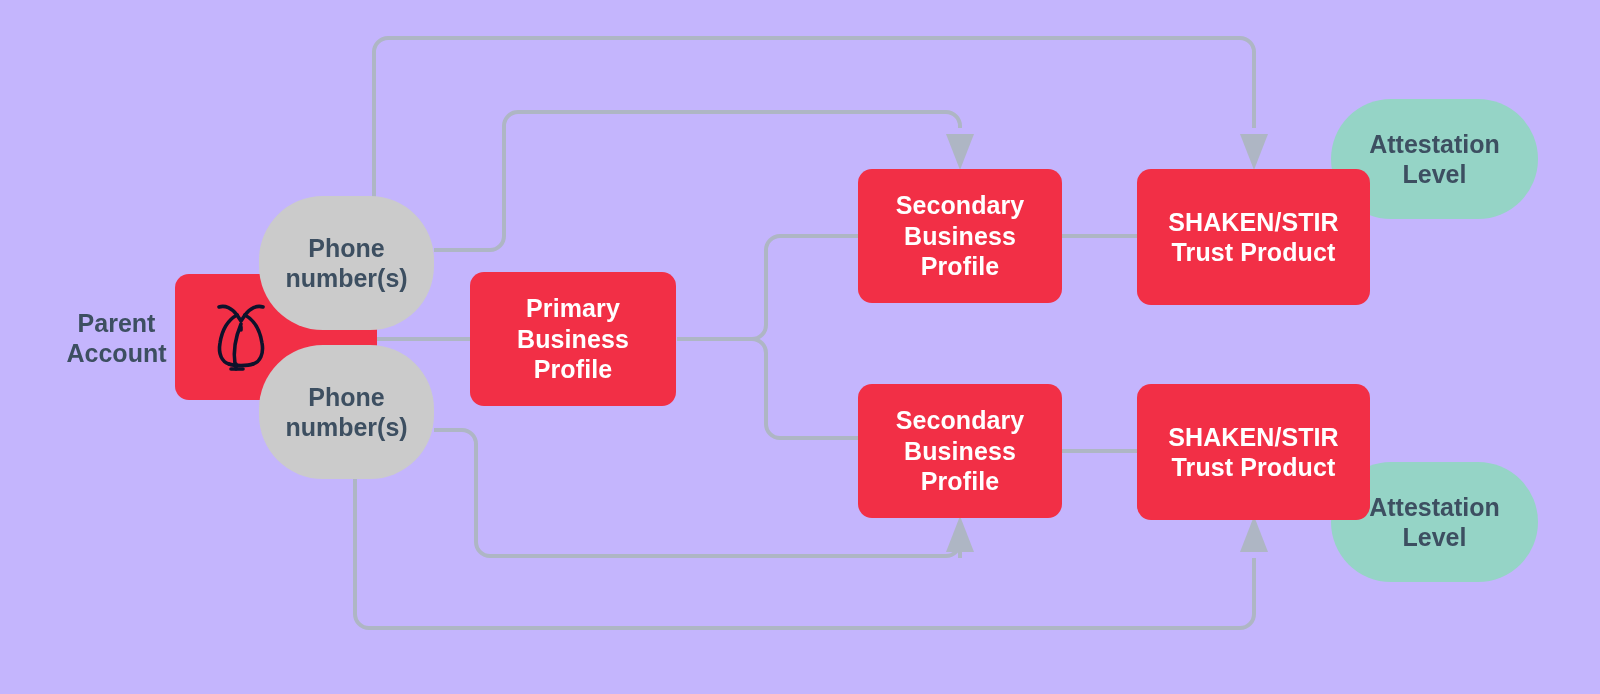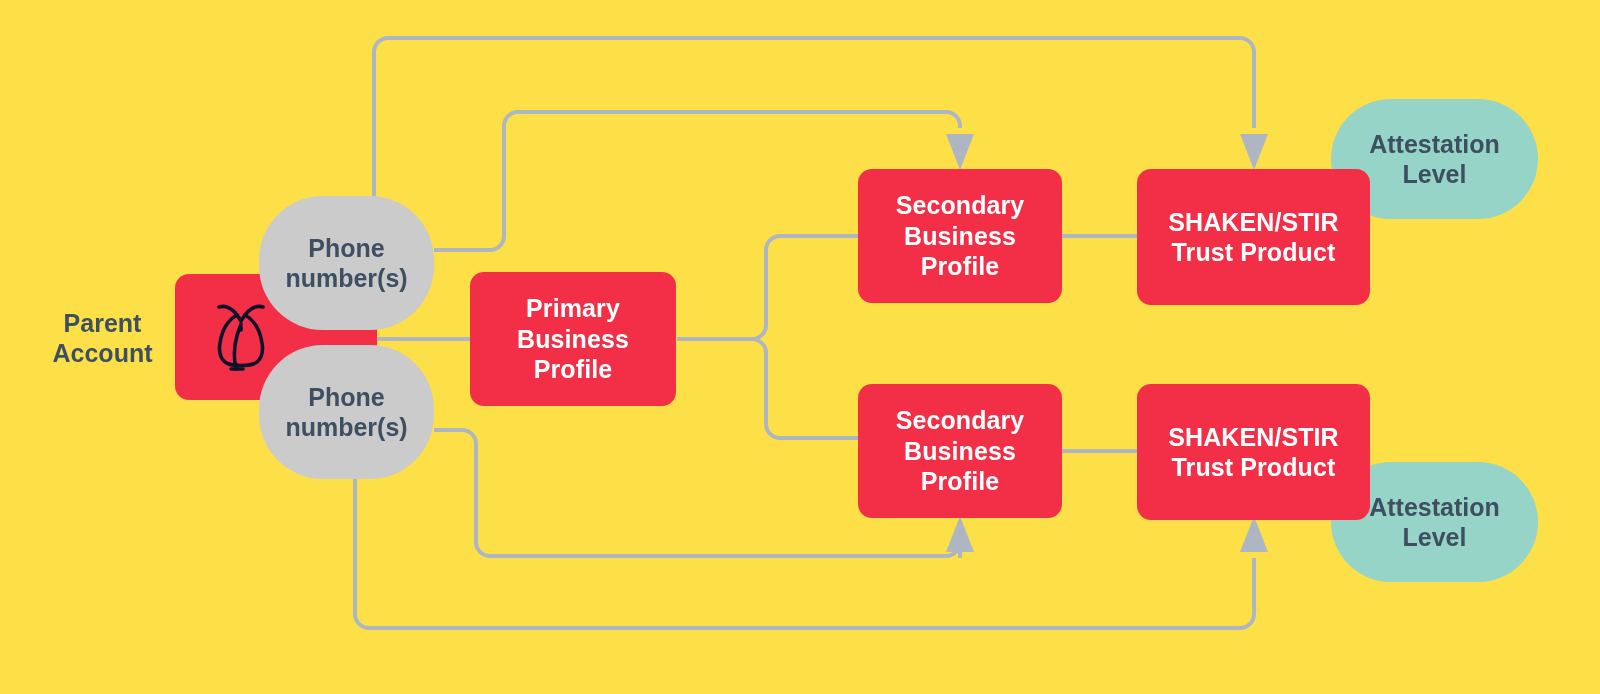--- a/index.html
+++ b/index.html
@@ -8,21 +8,21 @@
     padding: 0;
     background: #ffffff;
   }
   body {
     font-family: "Liberation Sans", "DejaVu Sans", sans-serif;
   }
   #stage {
     position: relative;
     width: 1600px;
     height: 694px;
-    background: #fde047;
+    background: #c4b5fd;
     overflow: hidden;
   }
   #wires {
     position: absolute;
     left: 0;
     top: 0;
     width: 1600px;
     height: 694px;
   }
   .node {
@@ -177,18 +177,18 @@
   <div class="node red-box layer-box" style="left:1137px; top:169px; width:233px; height:136px;">
     <span class="node-text">SHAKEN/STIR
 Trust Product</span>
   </div>
 
   <div class="node red-box layer-box" style="left:1137px; top:384px; width:233px; height:136px;">
     <span class="node-text">SHAKEN/STIR
 Trust Product</span>
   </div>
 
-  <div class="node plain-label layer-label" style="left:30px; top:300px; width:145px; height:76px;">
+  <div class="node plain-label layer-label" style="left:44px; top:300px; width:145px; height:76px;">
     <span class="node-text">Parent
 Account</span>
   </div>
 
 </div>
 
 </body></html>

